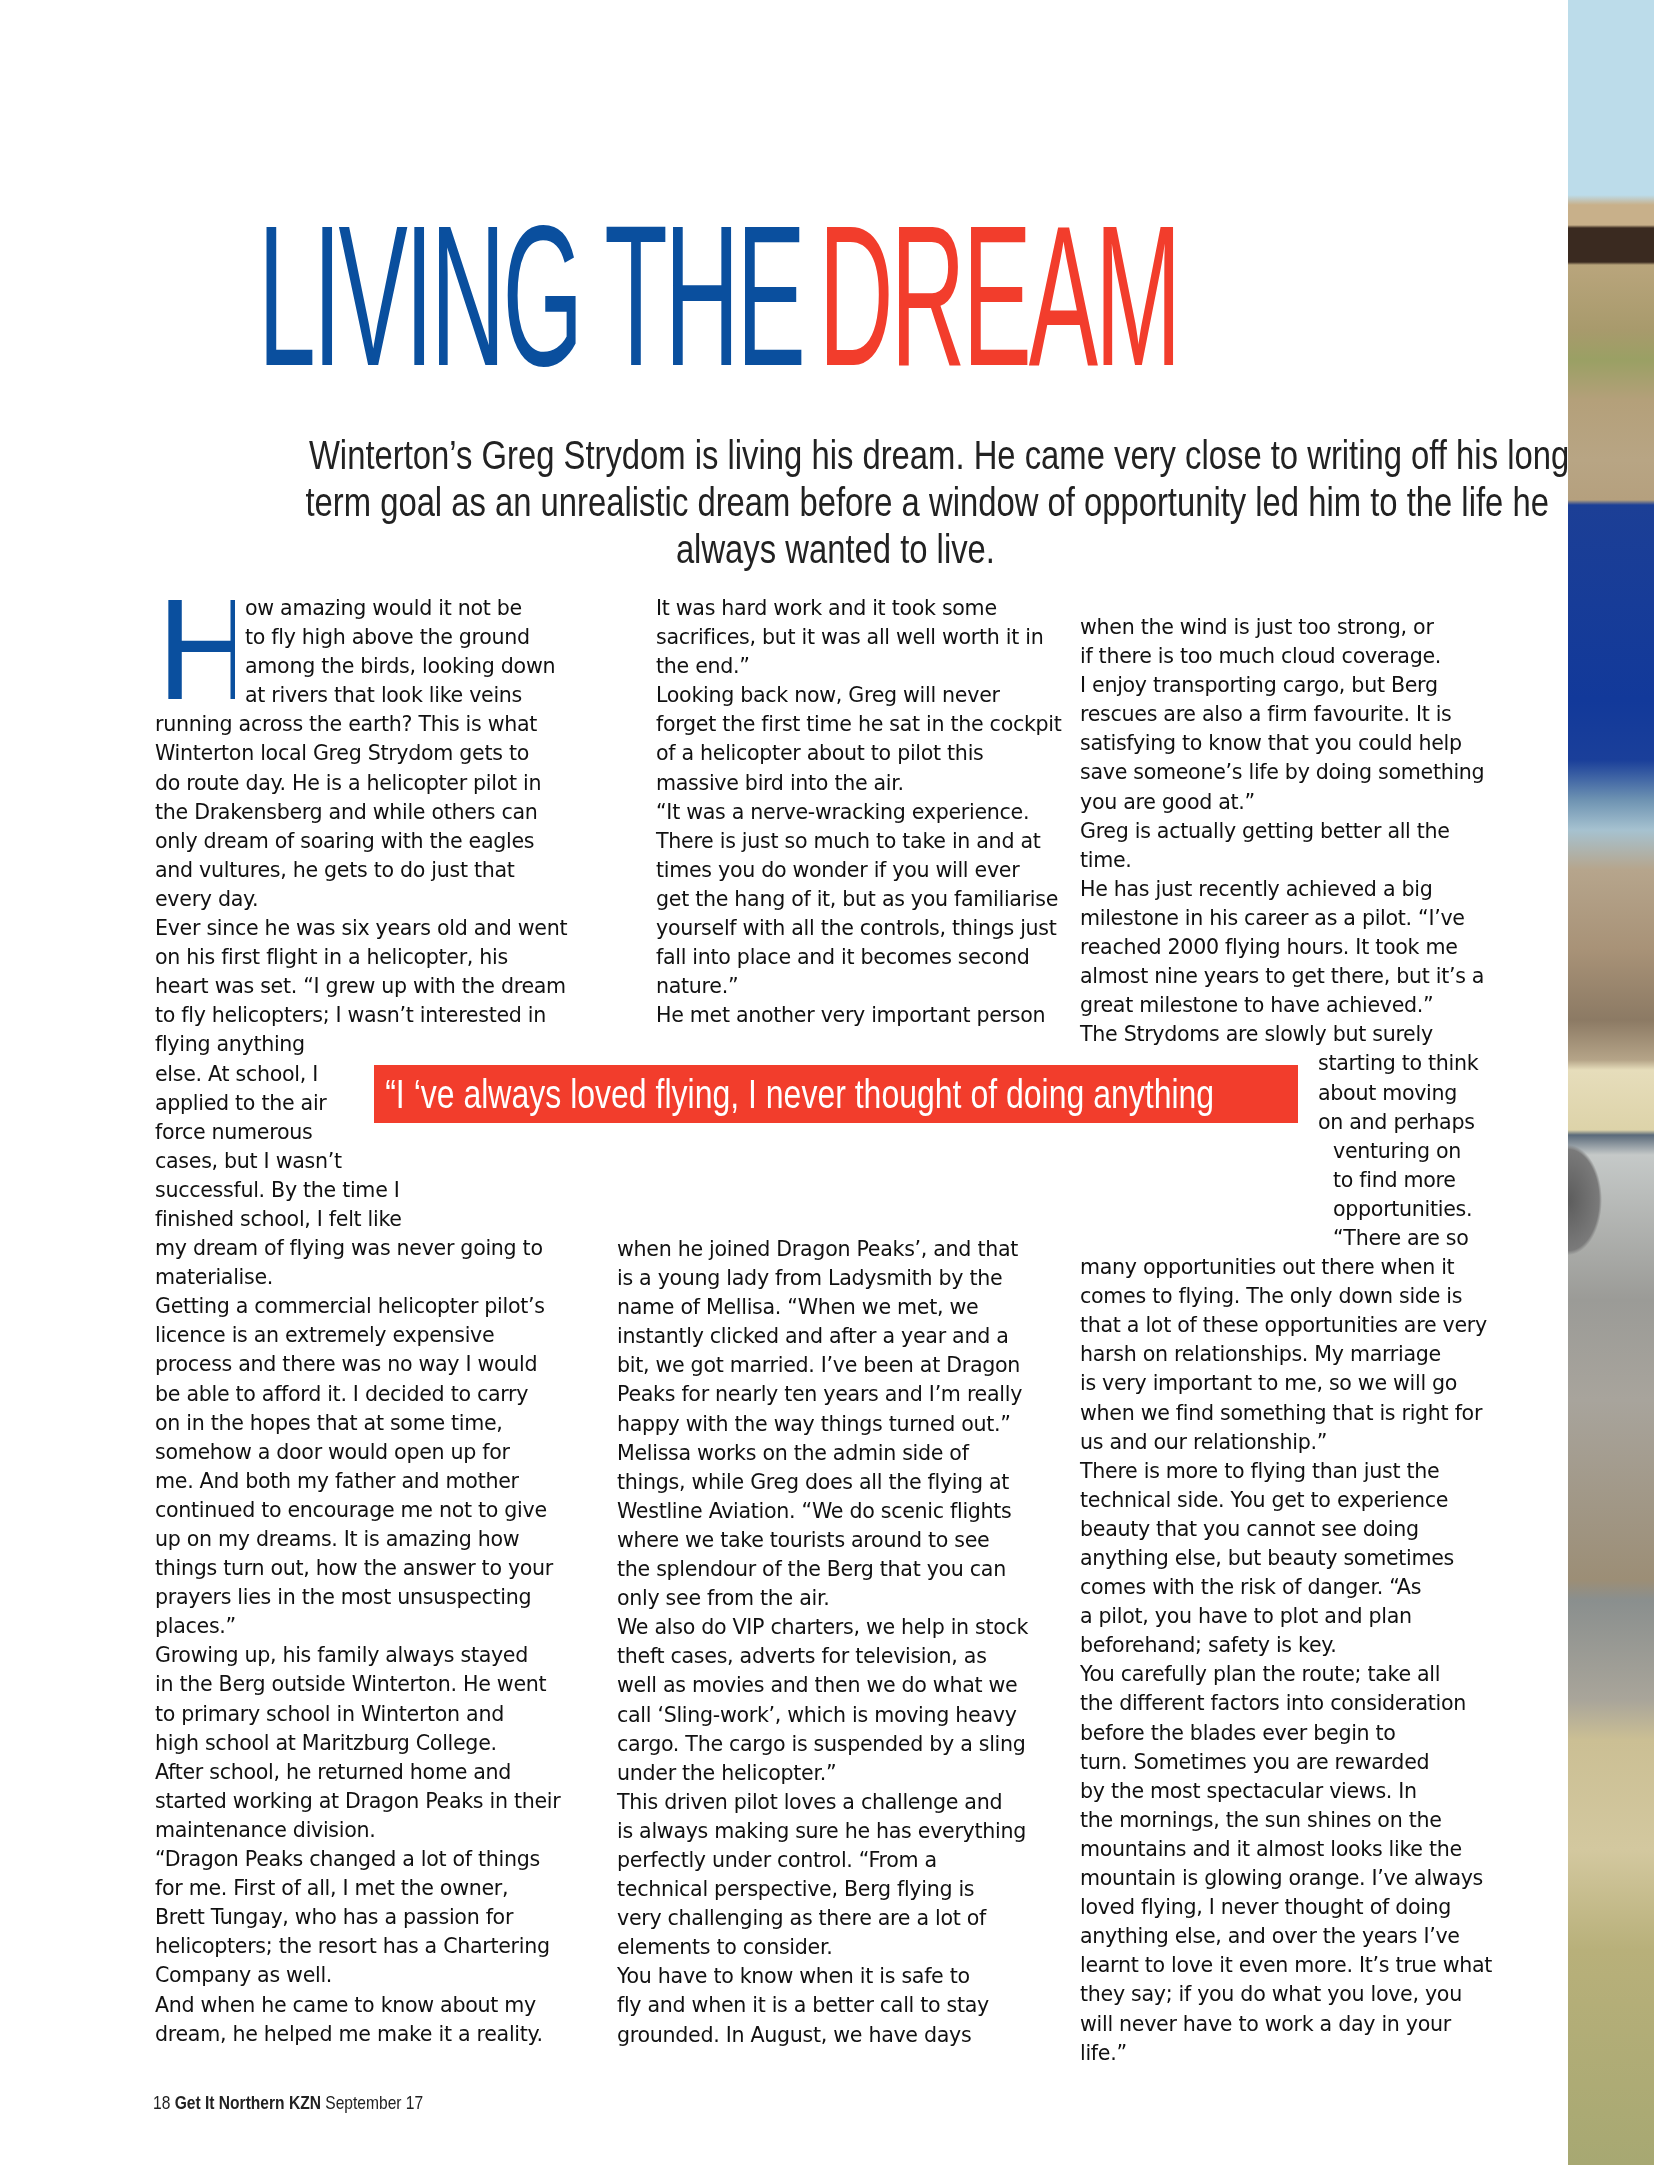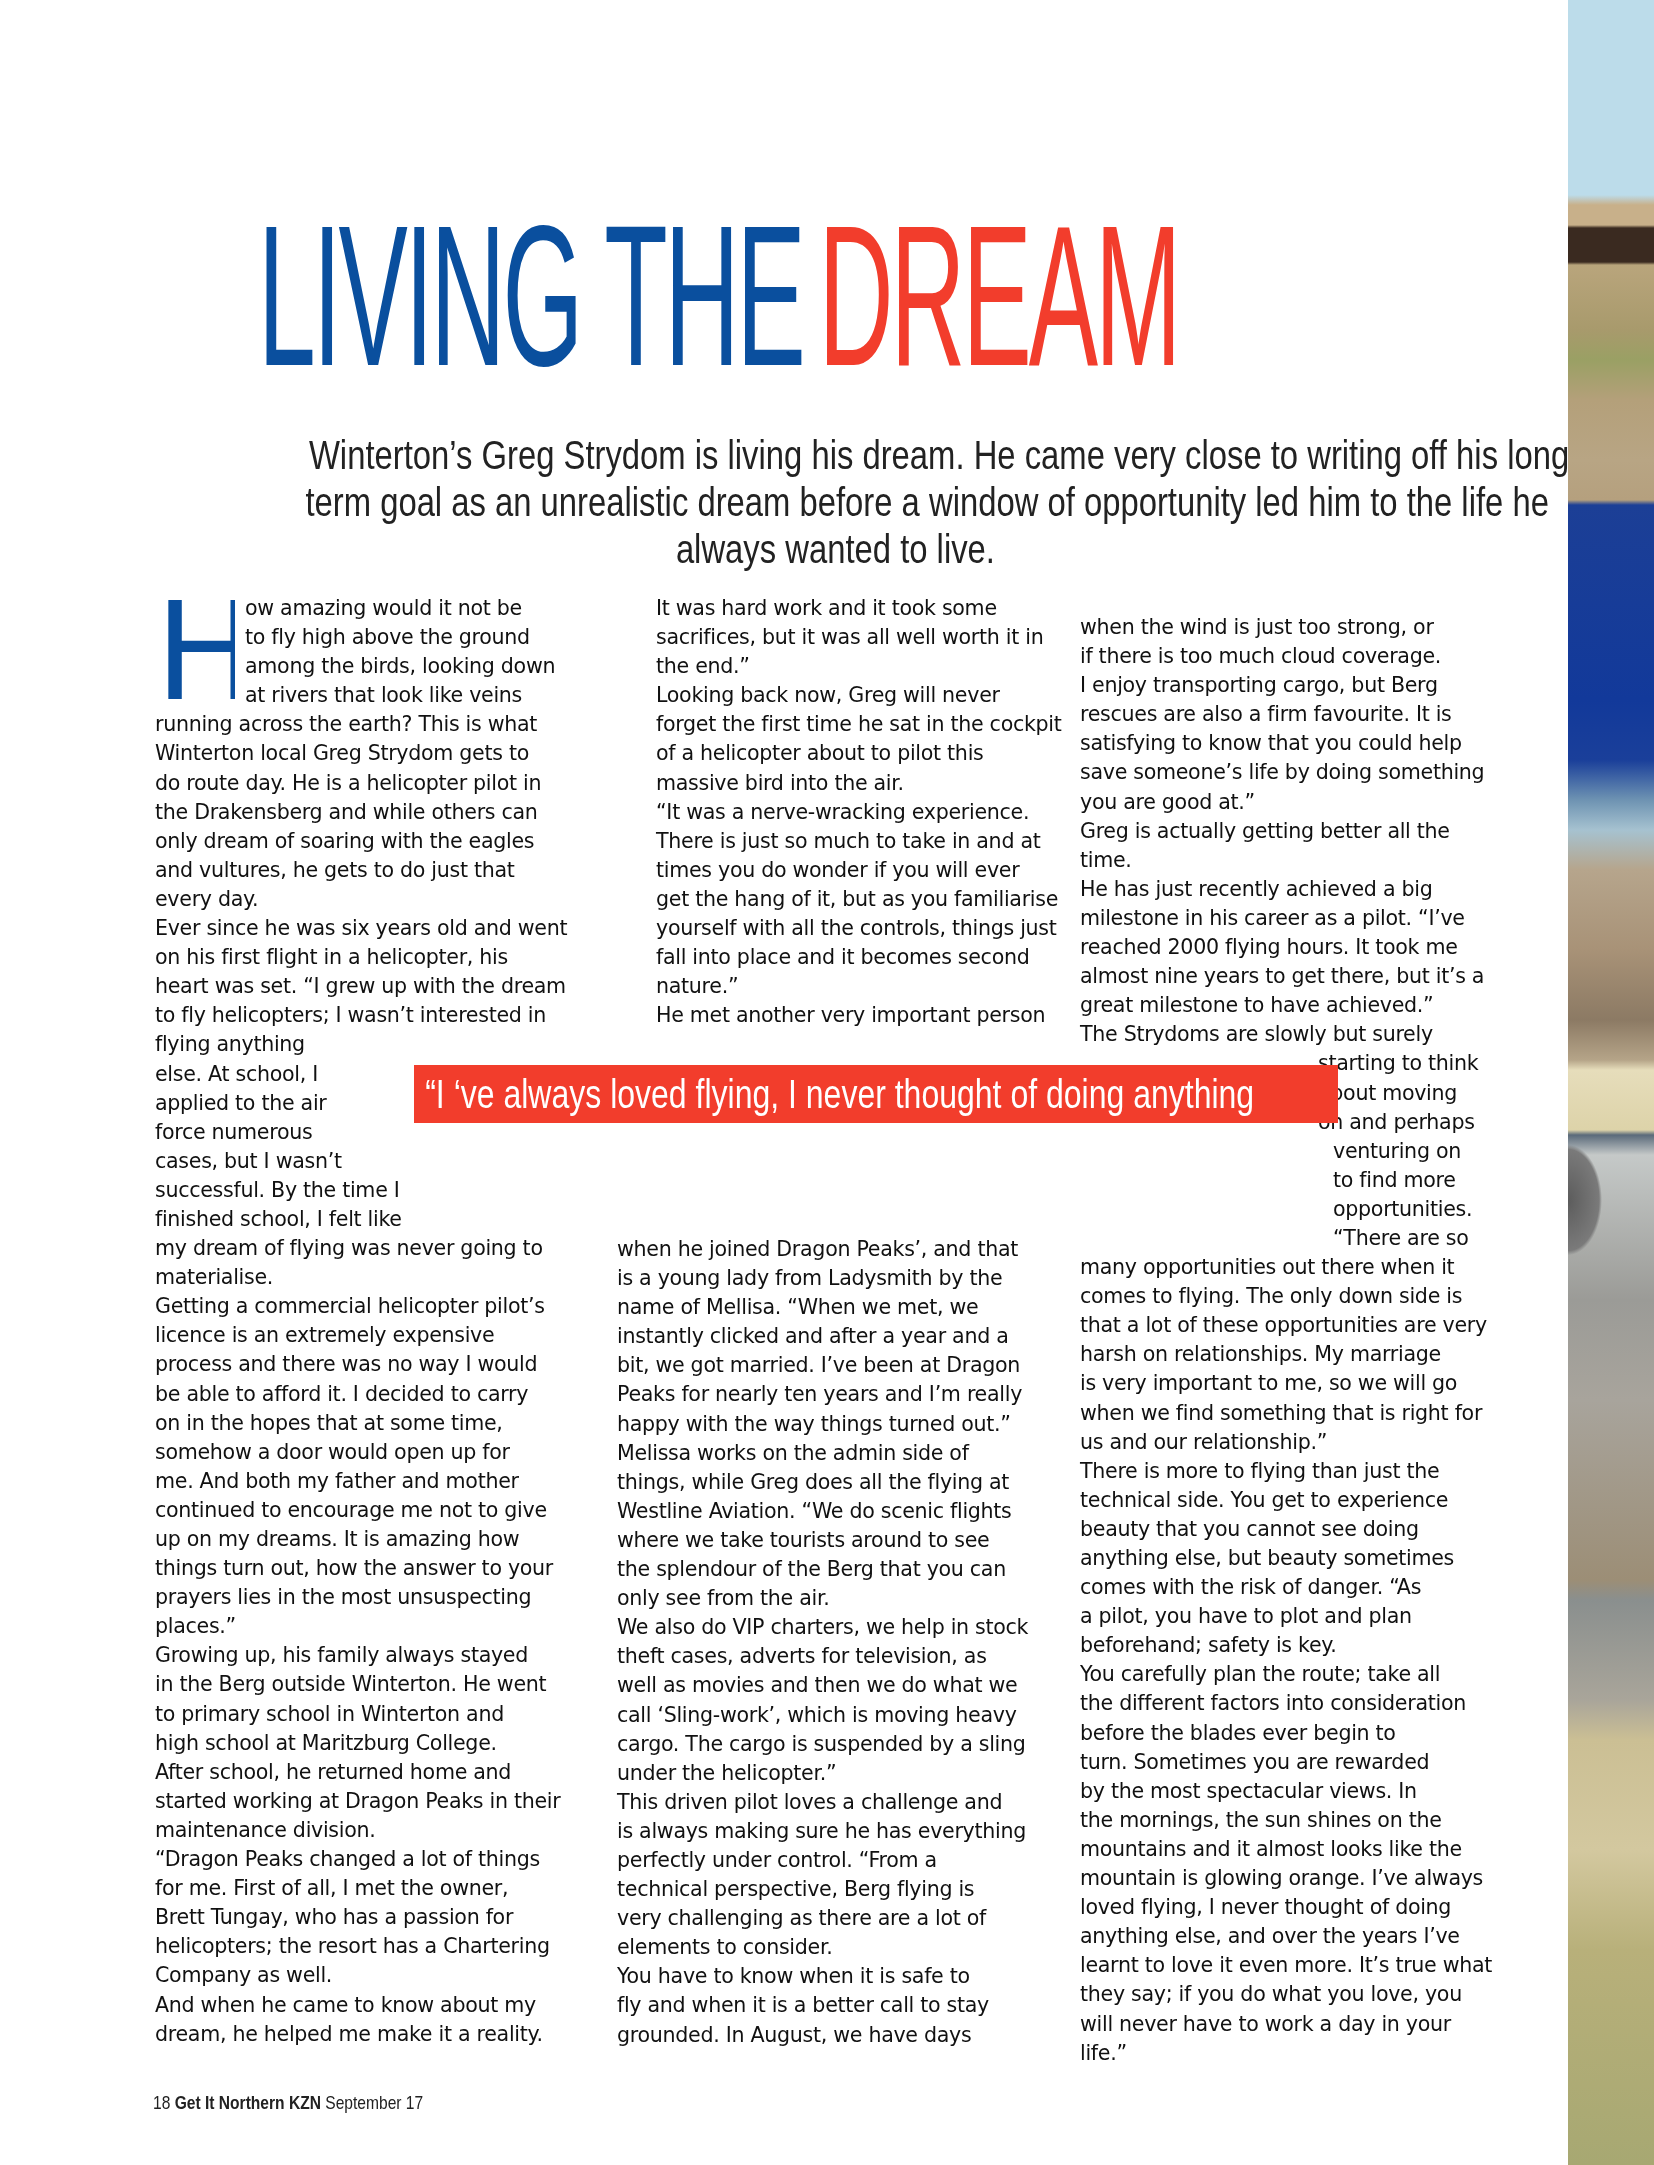--- a/index.html
+++ b/index.html
@@ -139,21 +139,21 @@
       line-height: 58px;
       white-space: nowrap;
       overflow: hidden;
     }
     .pullquote-line span {
       display: inline-block;
       transform: scaleX(0.80);
       transform-origin: 0 0;
       padding-left: 14px;
     }
-    .pq1 { left: 374px; top: 1065px; width: 924px; margin-left: 40px; }
+    .pq1 { left: 374px; top: 1065px; width: 924px; }
     .pq2 { left: 453px; top: 1138px; width: 862px; }
 
     
     .footer {
       position: absolute;
       left: 153px;
       top: 2092px;
       font-family: "Liberation Sans", sans-serif;
       font-size: 19px;
       color: #222;

